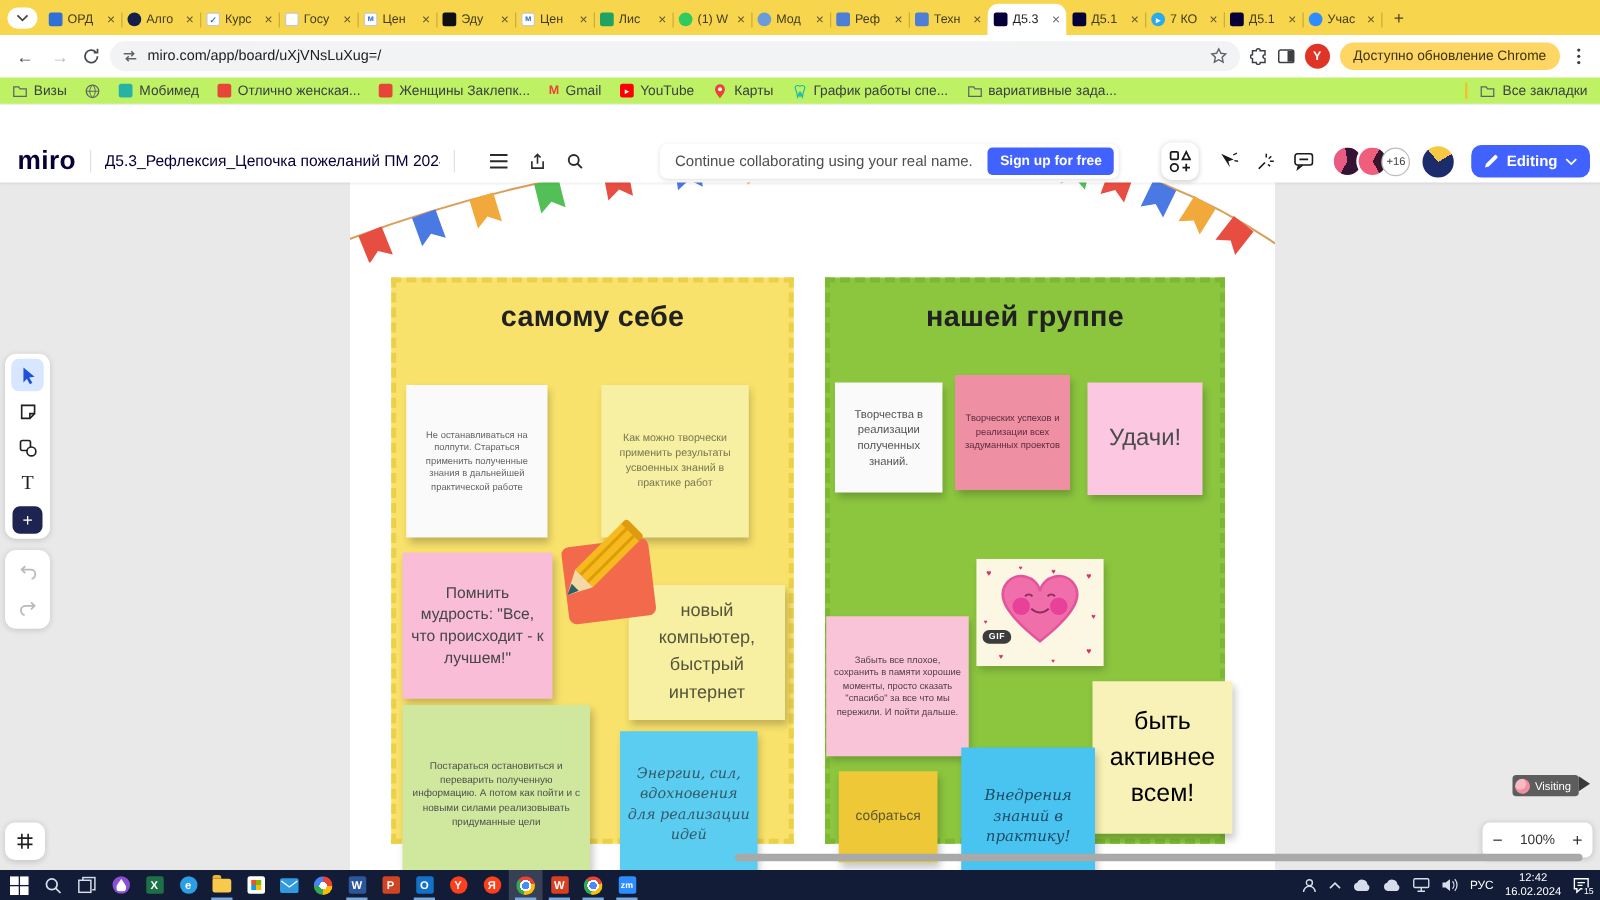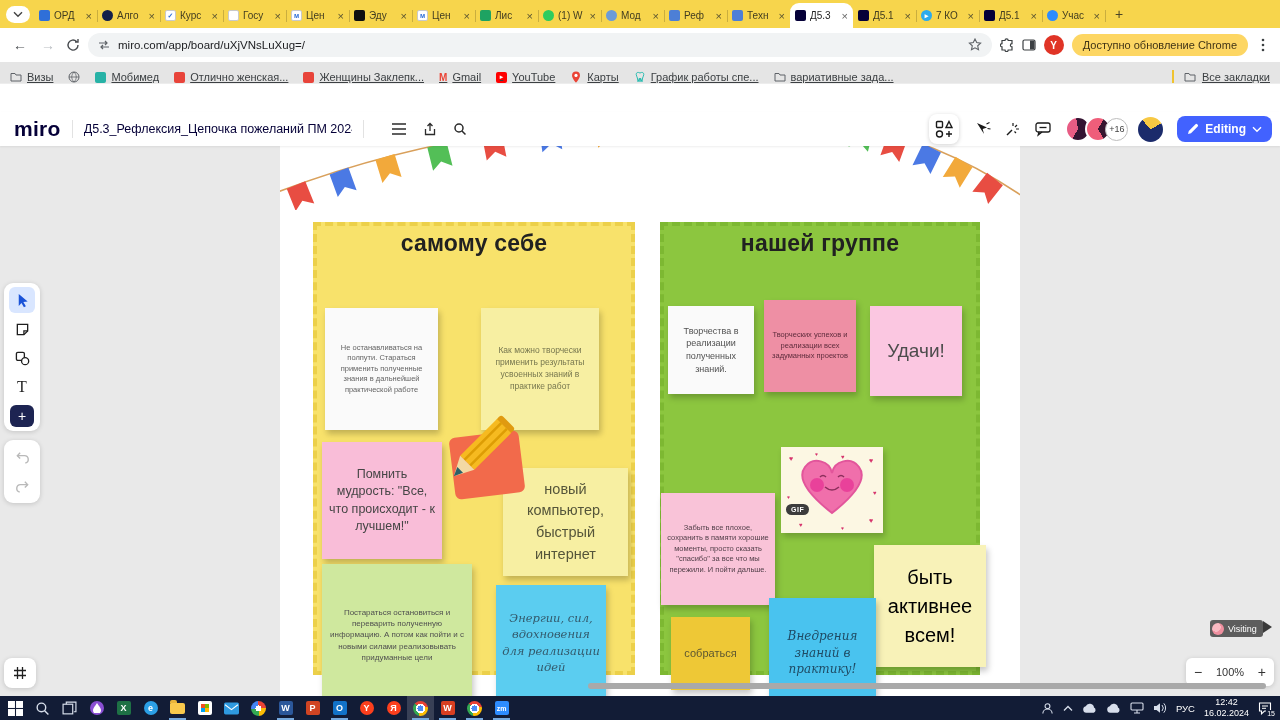--- a/index.html
+++ b/index.html
@@ -32,21 +32,21 @@
   .navico{color:#494c50;flex:none;}
   .omnibox{flex:1;height:24px;background:#f1f3f4;border-radius:13px;display:flex;align-items:center;padding:0 10px;gap:8px;font-size:11.5px;color:#202124;max-width:928px;min-width:0;}
   .omnibox .site{color:#5f6368;}
   .url{flex:1;overflow:hidden;white-space:nowrap;}
   .omnibox .star{color:#5f6368;}
   .nbico{color:#3c4043;flex:none;}
   .avatar-y{width:20px;height:20px;border-radius:50%;background:#e03426;color:#fff;font-size:10px;font-weight:700;display:flex;align-items:center;justify-content:center;flex:none;}
   .chip{background:#fdd663;color:#3f3316;font-size:11px;border-radius:13px;padding:5px 11px;white-space:nowrap;flex:none;}
 
   
-  .bmbar{position:absolute;top:62px;left:0;right:0;height:22px;background:#e5e5e5;display:flex;align-items:flex-end;padding:0 10px;font-size:11px;color:#3c4043;border-bottom:1px solid #ededed;box-sizing:border-box;text-decoration:underline;}
+  .bmbar{position:absolute;top:62px;left:0;right:0;height:22px;background:#bef264;display:flex;align-items:center;padding:0 10px;font-size:11px;color:#3c4043;border-bottom:1px solid #ededed;box-sizing:border-box;}
   .bmlist{display:flex;align-items:center;gap:15px;flex:1;min-width:0;}
   .bm{display:flex;align-items:center;gap:5px;white-space:nowrap;}
   .bmtile{width:11px;height:11px;border-radius:2px;display:flex;align-items:center;justify-content:center;color:#fff;font-size:7px;}
   .gm{color:#ea4335;font-weight:700;font-size:10px;}
   .bmright{display:flex;align-items:center;gap:6px;flex:none;}
   .bmsep{width:2px;height:13px;background:#f0c330;margin-right:4px;}
 
   
   .mheader{position:absolute;top:84px;left:0;right:0;height:34px;background:#fff;display:flex;align-items:center;box-shadow:0 1px 2px rgba(0,0,0,.07);z-index:6;margin-top:28px;}
   .mlogo{font-size:21px;font-weight:700;color:#050038;margin-left:14px;letter-spacing:.3px;}
@@ -67,21 +67,21 @@
   .editbtn{display:flex;align-items:center;gap:6px;background:#4262ff;color:#fff;font-size:12px;font-weight:700;border-radius:8px;padding:6px 10px;}
 
   
   .canvas{position:absolute;top:118px;left:0;width:1280px;height:578px;background:#e9e9e9;overflow:hidden;}
   .boardbg{position:absolute;left:280px;top:0;width:740px;height:578px;background:#fff;}
   .garland{position:absolute;left:280px;top:0;width:740px;height:92px;}
 
   .frame{position:absolute;box-sizing:border-box;}
   .f-left{left:313px;top:104px;width:322px;height:453px;border:4px dashed #ecd04a;}
   .f-right{left:660px;top:104px;width:320px;height:453px;border:4px dashed #7db832;}
-  .ftitle{text-align:center;margin-top:4px;font-size:23px;font-weight:800;color:#212121;letter-spacing:.2px;}
+  .ftitle{text-align:center;margin-top:14px;font-size:23px;font-weight:800;color:#212121;letter-spacing:.2px;}
 
   .note{position:absolute;box-shadow:2px 4px 6px rgba(0,0,0,.22);display:flex;align-items:center;justify-content:center;text-align:center;padding:6px;box-sizing:border-box;line-height:1.4;margin-top:40px;}
   .ln1{left:325px;top:150px;width:113px;height:122px;font-size:7.5px;color:#646464;}
   .ln2{left:481px;top:150px;width:118px;height:122px;font-size:8.5px;color:#77774f;}
   .ln3{left:322px;top:284px;width:120px;height:117px;font-size:12.5px;color:#454545;}
   .ln4{left:503px;top:310px;width:125px;height:108px;font-size:14.5px;color:#55553a;line-height:1.5;}
   .ln5{left:322px;top:406px;width:150px;height:142px;font-size:8px;color:#4f4f4f;}
   .ln6{left:496px;top:427px;width:110px;height:115px;font-size:11.5px;color:#33596b;font-family:"DejaVu Serif",serif;font-style:italic;}
   .rn1{left:668px;top:148px;width:86px;height:88px;font-size:9px;color:#525252;}
   .rn2{left:764px;top:142px;width:92px;height:92px;font-size:7.5px;color:#5e2c3c;}
@@ -372,20 +372,24 @@
           <path d="M7 9V1.5M4.5 4L7 1.5 9.5 4" fill="none" stroke="currentColor" stroke-width="1.3"></path>
           <path d="M2.5 7v5.5h9V7" fill="none" stroke="currentColor" stroke-width="1.3"></path>
         </svg>
       </span>
     <span class="ico i14 hic">
         <svg viewBox="0 0 14 14">
           <circle cx="6" cy="6" r="4" fill="none" stroke="currentColor" stroke-width="1.5"></circle>
           <path d="M9 9l3.5 3.5" stroke="currentColor" stroke-width="1.5"></path>
         </svg>
       </span>
+    <div class="banner">
+      <span>Continue collaborating using your real name.</span>
+      <button class="cta">Sign up for free</button>
+    </div>
     <div class="hright">
       <span class="appscard">
           <span class="ico i18">
             <svg viewBox="0 0 18 18">
               <rect x="1.5" y="1.5" width="6" height="6" rx="1" fill="none" stroke="currentColor" stroke-width="1.4"></rect>
               <path d="M14 1.5l3 6h-6z" fill="none" stroke="currentColor" stroke-width="1.4"></path>
               <circle cx="4.5" cy="14" r="3" fill="none" stroke="currentColor" stroke-width="1.4"></circle>
               <path d="M14 11v6M11 14h6" stroke="currentColor" stroke-width="1.4"></path>
             </svg>
           </span>

